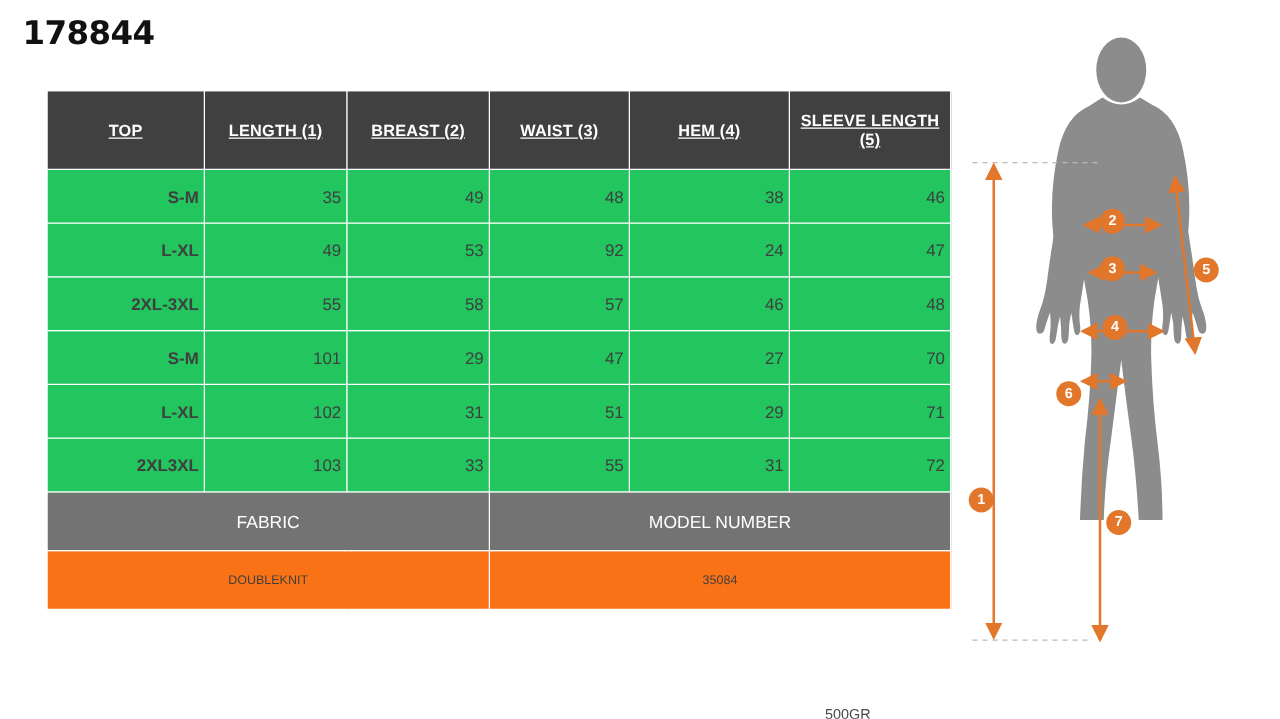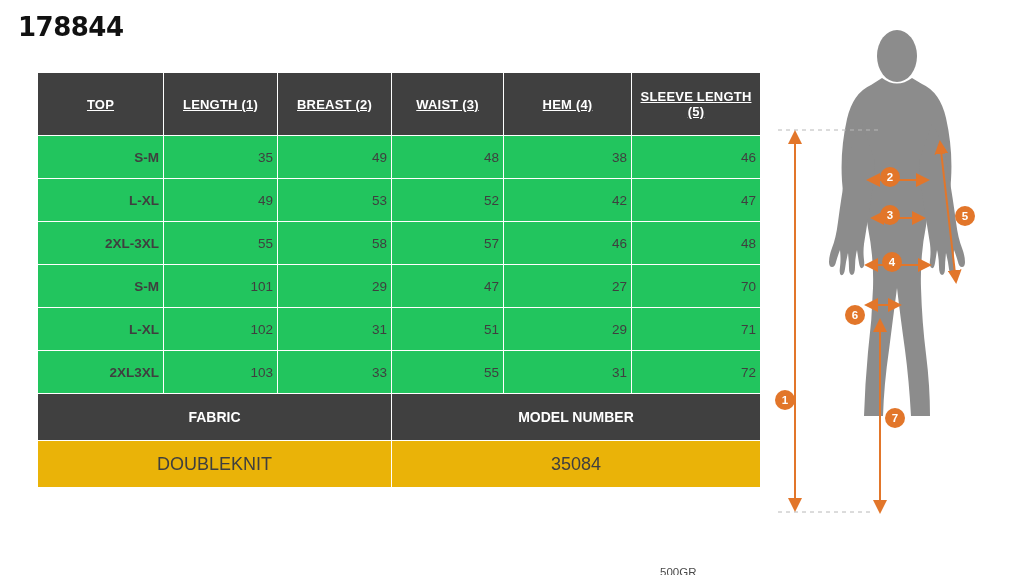--- a/index.html
+++ b/index.html
@@ -61,29 +61,29 @@
   }
   tr.body td {
     background: #22c55e;
     text-align: right;
   }
   tr.body td.rowlabel {
     font-weight: bold;
     color: #3f3f3f;
   }
   tr.footer-head td {
-    background: #404040;
+    background: #737373;
     color: #ffffff;
-    font-weight: bold;
+    font-weight: normal;
     font-size: 14px;
     height: 42px;
   }
   tr.footer-body td {
-    background: #eab308;
-    font-size: 18px;
+    background: #f97316;
+    font-size: 10px;
     height: 42px;
   }
   .weight-pos {
     position: absolute;
     left: 660px;
     top: 566px;
     font-size: 11.5px;
     color: #4a4a4a;
   }
   
@@ -144,22 +144,22 @@
           <td>49</td>
           <td>48</td>
           <td>38</td>
           <td>46</td>
         </tr>
 
         <tr class="body">
           <td class="rowlabel">L-XL</td>
           <td>49</td>
           <td>53</td>
-          <td>52</td>
-          <td>42</td>
+          <td>92</td>
+          <td>24</td>
           <td>47</td>
         </tr>
 
         <tr class="body">
           <td class="rowlabel">2XL-3XL</td>
           <td>55</td>
           <td>58</td>
           <td>57</td>
           <td>46</td>
           <td>48</td>

